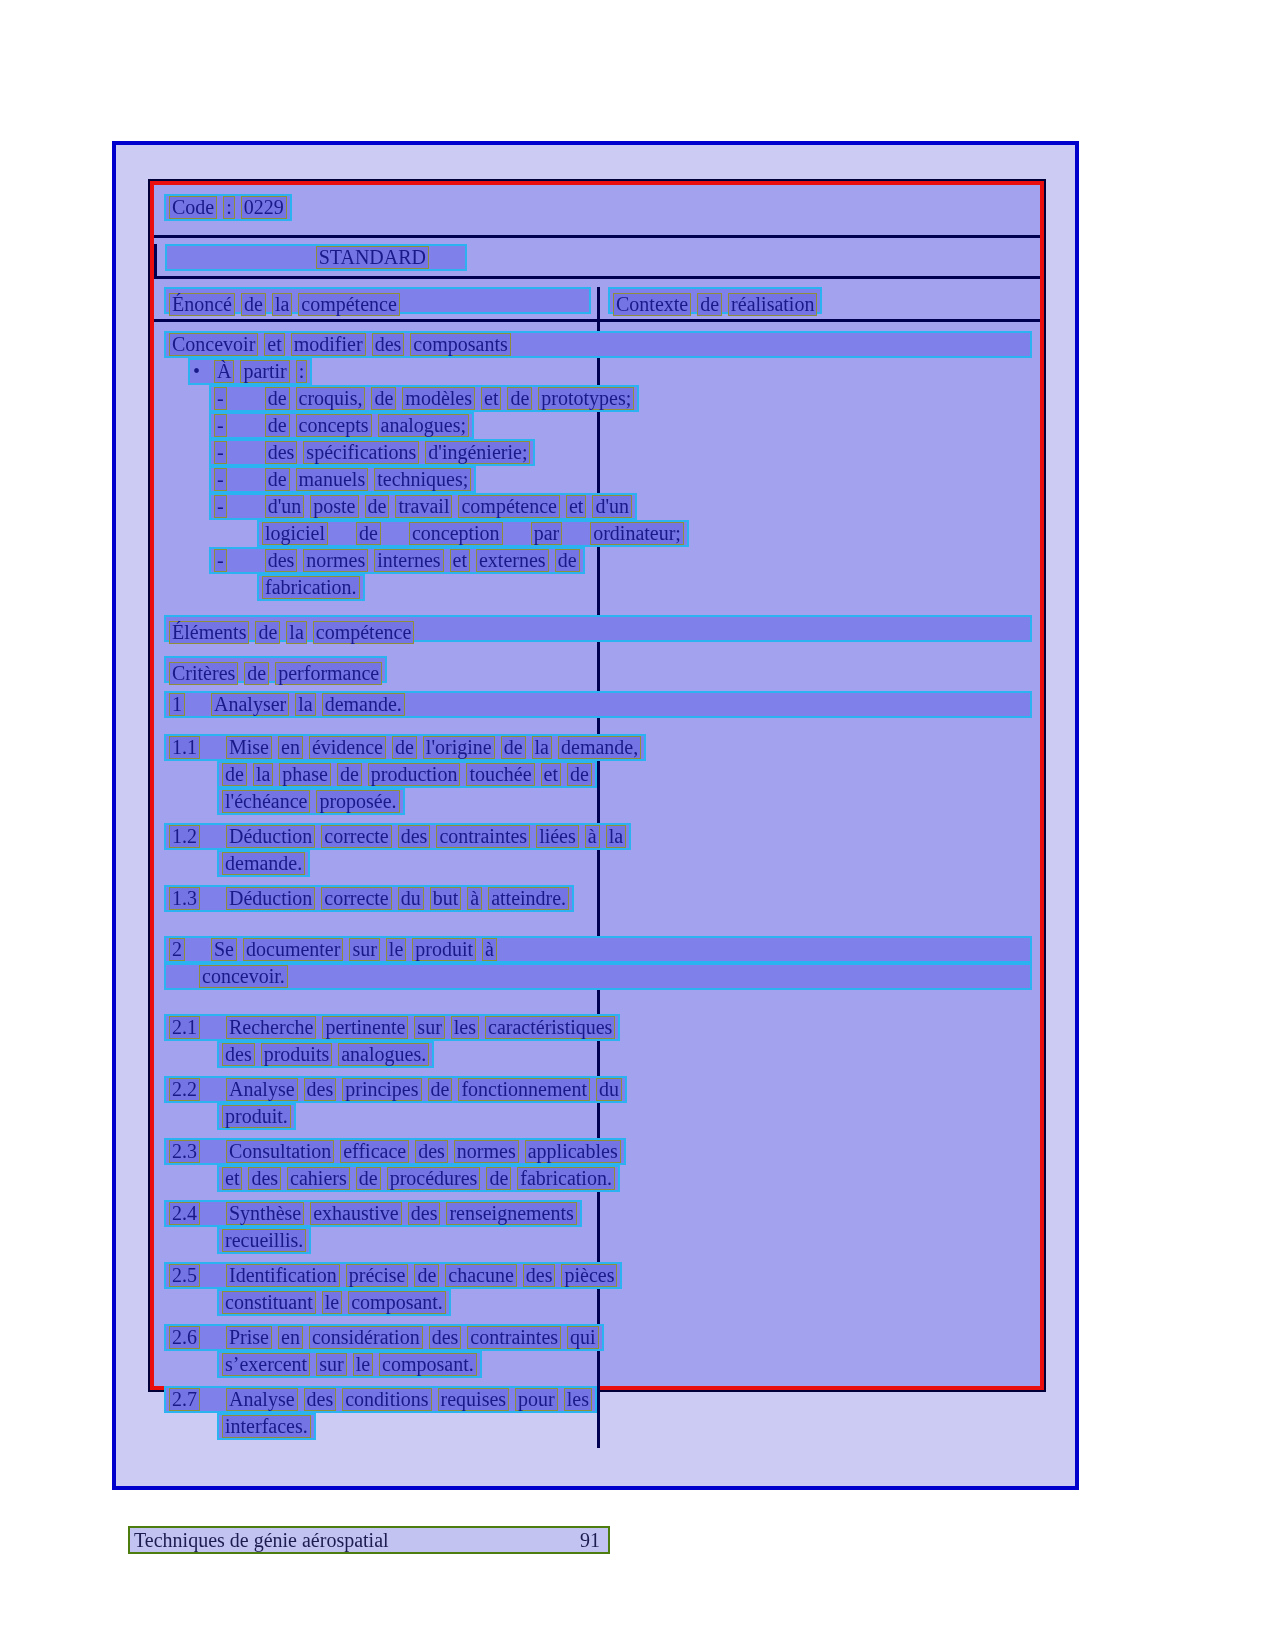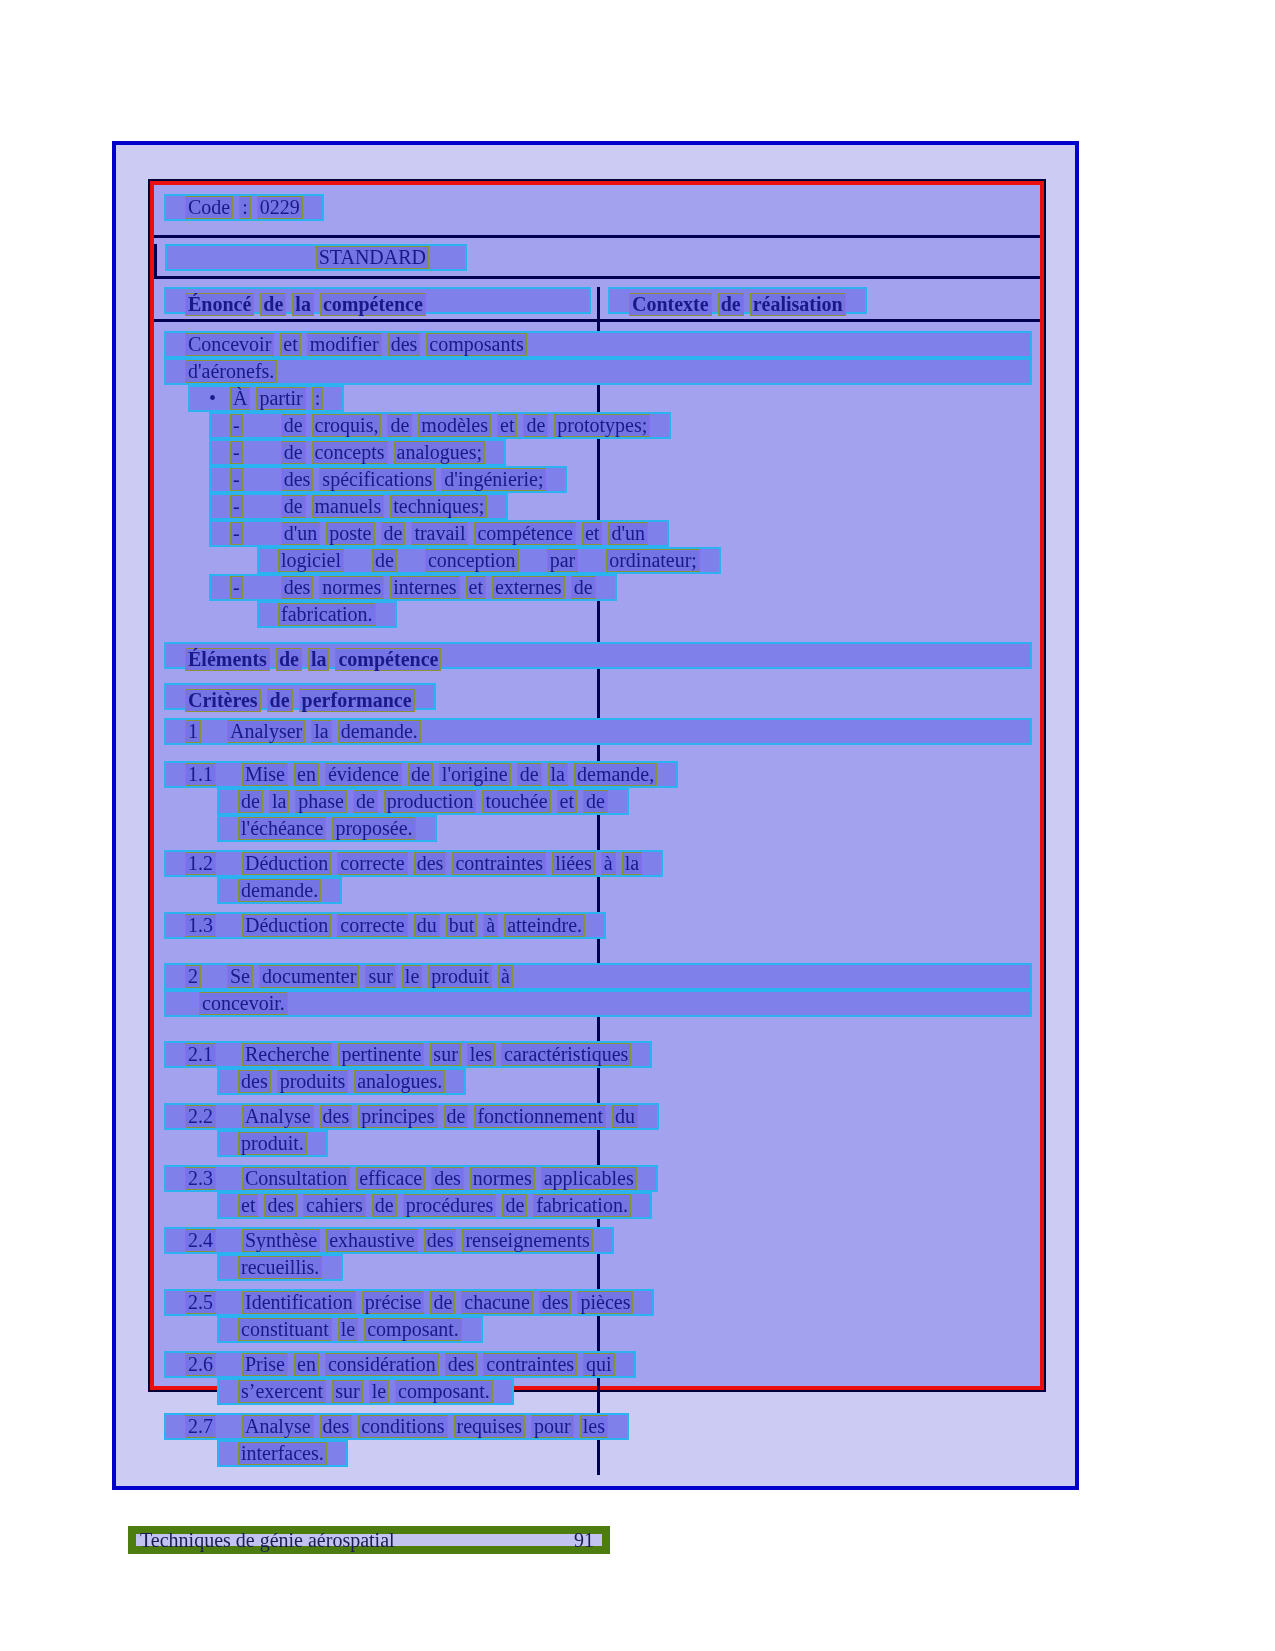--- a/index.html
+++ b/index.html
@@ -25,40 +25,40 @@
   .divider{position:absolute;left:50%;top:0;bottom:0;width:3px;background:#000050;}
   .bcell{box-sizing:border-box;position:relative;z-index:1;}
   .bcell.l{padding-left:10px;padding-right:8px;}
   .bcell.r{padding-left:10px;padding-right:6px;}
   .pt9{padding-top:9px;}
   .mt14{margin-top:14px;}
   .mt8{margin-top:8px;}
   .mt16{margin-top:16px;}
   
   .line{display:flex;align-items:center;column-gap:6px;height:27px;box-sizing:border-box;
-        border:2px solid #2bb3f1;background:#8080ea;padding:0 19px;margin:0 0 0 0;}
+        border:2px solid #2bb3f1;background:#8080ea;padding:0 3px;margin:0 0 0 0;}
   .hug{width:fit-content;}
   .stretch{width:100%;}
   .w{font-size:20px;line-height:21px;color:#191989;background:#7474e4;border:1px solid #8f8f3a;
      padding:0 2px;white-space:pre;}
-  .bold .w{font-weight:bold;margin-top:8px;}
+  .bold .w{font-weight:normal;margin-top:8px;}
   .num{margin-right:20px;}
   .group{margin-bottom:8px;}
   .bcell.r .cont{margin-left:53px;}
   .bcell.l .cont.stretch{padding-left:33px;margin-left:0;}
   .dash{margin-left:45px;}
   .dash-marker{margin-right:32px;}
   .dashcont{margin-left:93px;gap:28px;}
   .intro{margin-left:24px;}
   .bullet{color:#191989;font-size:20px;margin-right:8px;}
   .objectif{margin-left:145px;width:calc(100% - 145px);}
   .standard{width:302px;justify-content:flex-end;padding-right:36px;}
   
   .footer{position:absolute;left:128px;top:1526px;width:482px;height:28px;box-sizing:border-box;
-          border:8px solid #4d7c0f;background:#c3c3f2;display:flex;justify-content:space-between;
+          border:2px solid #4d7c0f;background:#c3c3f2;display:flex;justify-content:space-between;
           align-items:center;padding:0 8px 0 4px;font-size:20px;color:#1c1c50;}
 </style>
 </head>
 <body>
 
 <div class="screen">
   <div class="page">
     <div class="tbl">
       <div class="tbl-inner">
 
@@ -99,23 +99,20 @@
         <div class="body">
           <div class="divider"></div>
 
           <div class="bcell l pt9">
             <div class="line stretch">
                 <span class="w">Concevoir</span>
                 <span class="w">et</span>
                 <span class="w">modifier</span>
                 <span class="w">des</span>
                 <span class="w">composants</span>
-              </div>
-            <div class="line stretch">
-                <span class="w">d'aéronefs.</span>
               </div>
           </div>
           <div class="bcell r">
             <div class="line hug intro">
               <span class="bullet">•</span>
             <span class="w">À</span>
                 <span class="w">partir</span>
                 <span class="w">:</span>
               </div>
             <div>

